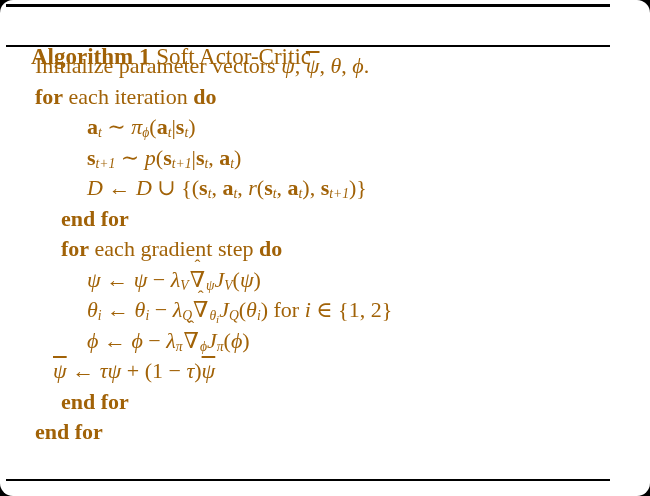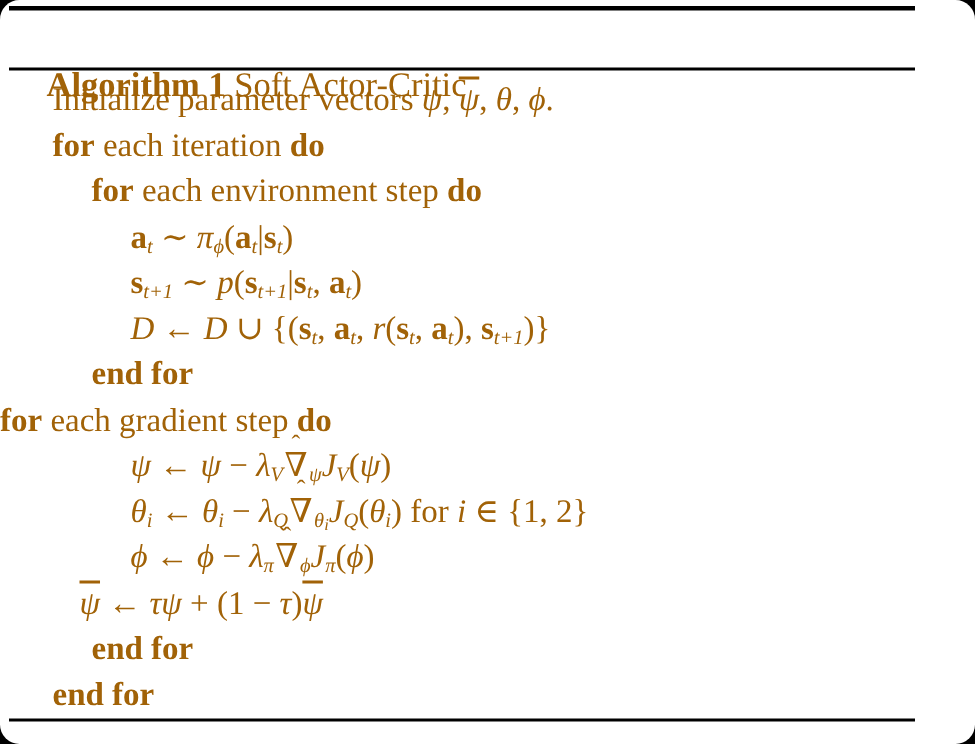--- a/index.html
+++ b/index.html
@@ -65,26 +65,25 @@
 
   <div class="title">
     <span class="title-bold">Algorithm 1</span><span> Soft Actor-Critic</span>
   </div>
 
   <div class="rule rule-thin" style="background: rgb(0, 0, 0);"></div>
 
   <div class="algo-body">
       <div class="line" style="padding-left: 35px;"><span class="tk-rm">Initialize parameter vectors </span><span class="tk-it">ψ</span><span class="tk-rm">, </span><span class="tk-ov">ψ</span><span class="tk-rm">, </span><span class="tk-it">θ</span><span class="tk-rm">, </span><span class="tk-it">ϕ</span><span class="tk-rm">.</span></div>
       <div class="line" style="padding-left: 35px;"><span class="tk-kw">for</span><span class="tk-rm"> each iteration </span><span class="tk-kw">do</span></div>
-      <div class="line" style="padding-left: 61px;"><span class="tk-kw">for</span><span class="tk-rm"> each environment step </span><span class="tk-kw">do</span></div>
       <div class="line" style="padding-left: 87px;"><span class="tk-bf">a</span><span class="sb"><span class="tk-it">t</span></span><span class="tk-op"> ∼ </span><span class="tk-it">π</span><span class="sb"><span class="tk-it">ϕ</span></span><span class="tk-op">(</span><span class="tk-bf">a</span><span class="sb"><span class="tk-it">t</span></span><span class="tk-op">|</span><span class="tk-bf">s</span><span class="sb"><span class="tk-it">t</span></span><span class="tk-op">)</span></div>
       <div class="line" style="padding-left: 87px;"><span class="tk-bf">s</span><span class="sb"><span class="tk-it">t+1</span></span><span class="tk-op"> ∼ </span><span class="tk-it">p</span><span class="tk-op">(</span><span class="tk-bf">s</span><span class="sb"><span class="tk-it">t+1</span></span><span class="tk-op">|</span><span class="tk-bf">s</span><span class="sb"><span class="tk-it">t</span></span><span class="tk-op">, </span><span class="tk-bf">a</span><span class="sb"><span class="tk-it">t</span></span><span class="tk-op">)</span></div>
       <div class="line" style="padding-left: 87px;"><span class="tk-cal">D</span><span class="tk-op"> ← </span><span class="tk-cal">D</span><span class="tk-op"> ∪ </span><span class="tk-op">{(</span><span class="tk-bf">s</span><span class="sb"><span class="tk-it">t</span></span><span class="tk-op">, </span><span class="tk-bf">a</span><span class="sb"><span class="tk-it">t</span></span><span class="tk-op">, </span><span class="tk-it">r</span><span class="tk-op">(</span><span class="tk-bf">s</span><span class="sb"><span class="tk-it">t</span></span><span class="tk-op">, </span><span class="tk-bf">a</span><span class="sb"><span class="tk-it">t</span></span><span class="tk-op">)</span><span class="tk-op">, </span><span class="tk-bf">s</span><span class="sb"><span class="tk-it">t+1</span></span><span class="tk-op">)}</span></div>
       <div class="line" style="padding-left: 61px;"><span class="tk-kw">end for</span></div>
-      <div class="line" style=""><span class="tk-kw">for</span><span class="tk-rm"> each gradient step </span><span class="tk-kw">do</span></div>
+      <div class="line" style="padding-left: 61px;"><span class="tk-kw">for</span><span class="tk-rm"> each gradient step </span><span class="tk-kw">do</span></div>
       <div class="line" style="padding-left: 87px;"><span class="tk-it">ψ</span><span class="tk-op"> ← </span><span class="tk-it">ψ</span><span class="tk-op"> − </span><span class="tk-it">λ</span><span class="sb"><span class="tk-it">V</span></span><span class="tk-nh">∇<span class="hat">ˆ</span></span><span class="sb"><span class="tk-it">ψ</span></span><span class="tk-it">J</span><span class="sb"><span class="tk-it">V</span></span><span class="tk-op">(</span><span class="tk-it">ψ</span><span class="tk-op">)</span></div>
       <div class="line" style="padding-left: 87px;"><span class="tk-it">θ</span><span class="sb"><span class="tk-it">i</span></span><span class="tk-op"> ← </span><span class="tk-it">θ</span><span class="sb"><span class="tk-it">i</span></span><span class="tk-op"> − </span><span class="tk-it">λ</span><span class="sb"><span class="tk-it">Q</span></span><span class="tk-nh">∇<span class="hat">ˆ</span></span><span class="sb"><span class="tk-it">θ</span></span><span class="sb2"><span class="tk-it">i</span></span><span class="tk-it">J</span><span class="sb"><span class="tk-it">Q</span></span><span class="tk-op">(</span><span class="tk-it">θ</span><span class="sb"><span class="tk-it">i</span></span><span class="tk-op">)</span><span class="tk-rm"> for </span><span class="tk-it">i</span><span class="tk-op"> ∈ </span><span class="tk-op">{</span><span class="tk-rm">1, 2</span><span class="tk-op">}</span></div>
       <div class="line" style="padding-left: 87px;"><span class="tk-it">ϕ</span><span class="tk-op"> ← </span><span class="tk-it">ϕ</span><span class="tk-op"> − </span><span class="tk-it">λ</span><span class="sb"><span class="tk-it">π</span></span><span class="tk-nh">∇<span class="hat">ˆ</span></span><span class="sb"><span class="tk-it">ϕ</span></span><span class="tk-it">J</span><span class="sb"><span class="tk-it">π</span></span><span class="tk-op">(</span><span class="tk-it">ϕ</span><span class="tk-op">)</span></div>
       <div class="line" style="padding-left: 53px;"><span class="tk-ov">ψ</span><span class="tk-op"> ← </span><span class="tk-it">τ</span><span class="tk-it">ψ</span><span class="tk-op"> + </span><span class="tk-op">(</span><span class="tk-rm">1</span><span class="tk-op"> − </span><span class="tk-it">τ</span><span class="tk-op">)</span><span class="tk-ov">ψ</span></div>
       <div class="line" style="padding-left: 61px;"><span class="tk-kw">end for</span></div>
       <div class="line" style="padding-left: 35px;"><span class="tk-kw">end for</span></div>
     </div>
 
   <div class="rule rule-bottom" style="background: rgb(0, 0, 0);"></div>
 </div>

